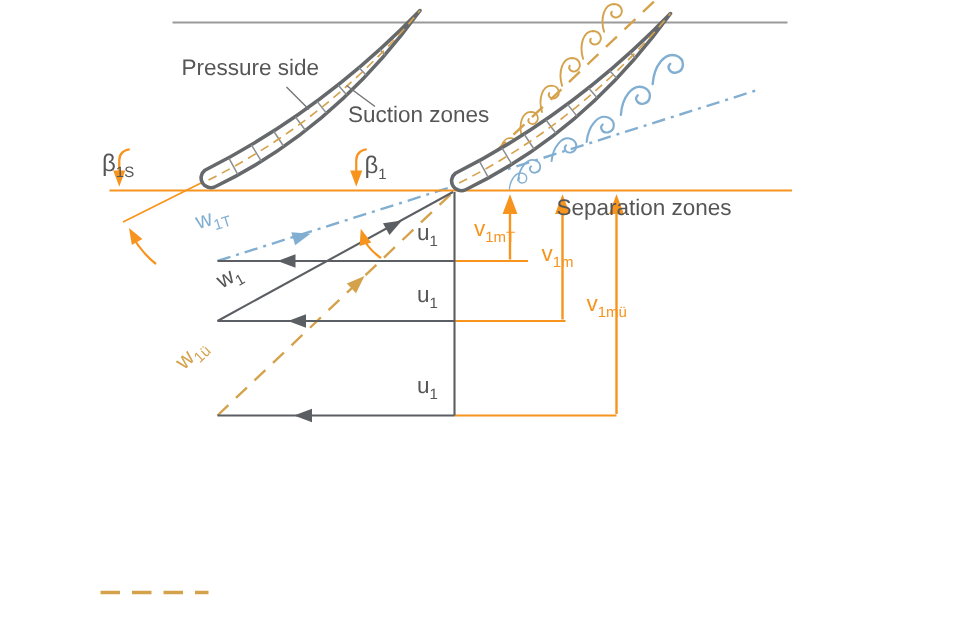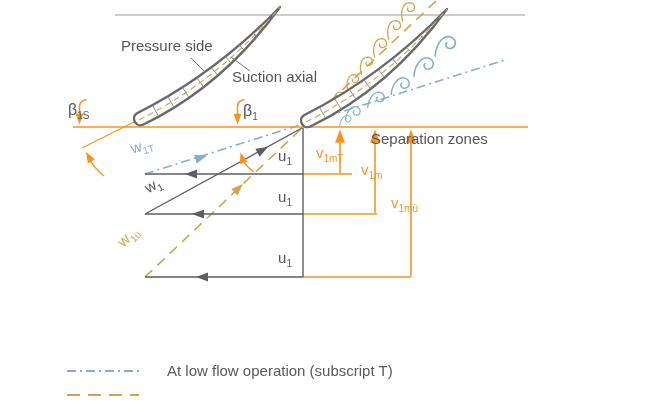--- a/index.html
+++ b/index.html
@@ -143,21 +143,21 @@
     <use href="#blade" transform="translate(140,119)"></use>
     <use href="#blade" transform="translate(307,121)"></use>
 
     <g stroke="#737578" stroke-width="1">
       <line x1="191" y1="58" x2="206" y2="73"></line>
       <line x1="250" y1="71" x2="231" y2="57"></line>
     </g>
   </svg>
 
   <div class="lbl" style="left:121px;top:38px;">Pressure side</div>
-  <div class="lbl" style="left:232px;top:69px;">Suction axial</div>
+  <div class="lbl" style="left:232px;top:69px;">Suction zones</div>
   <div class="lbl" style="left:371px;top:98px;margin-top:33px;">Separation zones</div>
 
   <div class="lbl" style="left:68px;top:101px;font-size:16px;">
     <span>β</span><sub>1S</sub>
   </div>
   <div class="lbl" style="left:243px;top:102px;font-size:16px;">
     <span>β</span><sub>1</sub>
   </div>
 
   <div class="lbl vec blue rot17" style="left:131px;top:141px;">
@@ -183,25 +183,19 @@
   <div class="lbl vec orange" style="left:316px;top:145px;">
     <span>v</span><sub>1mT</sub>
   </div>
   <div class="lbl vec orange" style="left:361px;top:162px;">
     <span>v</span><sub>1m</sub>
   </div>
   <div class="lbl vec orange" style="left:391px;top:195px;">
     <span>v</span><sub>1mü</sub>
   </div>
 
-  <div class="legend-row" style="top:362px;">
-    <svg class="swatch" viewBox="0 0 78 8">
-      <line x1="3" y1="4" x2="75" y2="4" stroke="#82AFD1" stroke-width="2" stroke-dasharray="9 4 2 4"></line>
-    </svg>
-    <span class="ltext">At low flow operation (subscript T)</span>
-  </div>
   <div class="legend-row" style="top:391px;">
     <svg class="swatch" viewBox="0 0 78 8">
       <line x1="3" y1="4" x2="75" y2="4" stroke="#D5A24C" stroke-width="2.2" stroke-dasharray="13 8"></line>
     </svg>
   </div>
 
 </div>
 
 </body></html>

